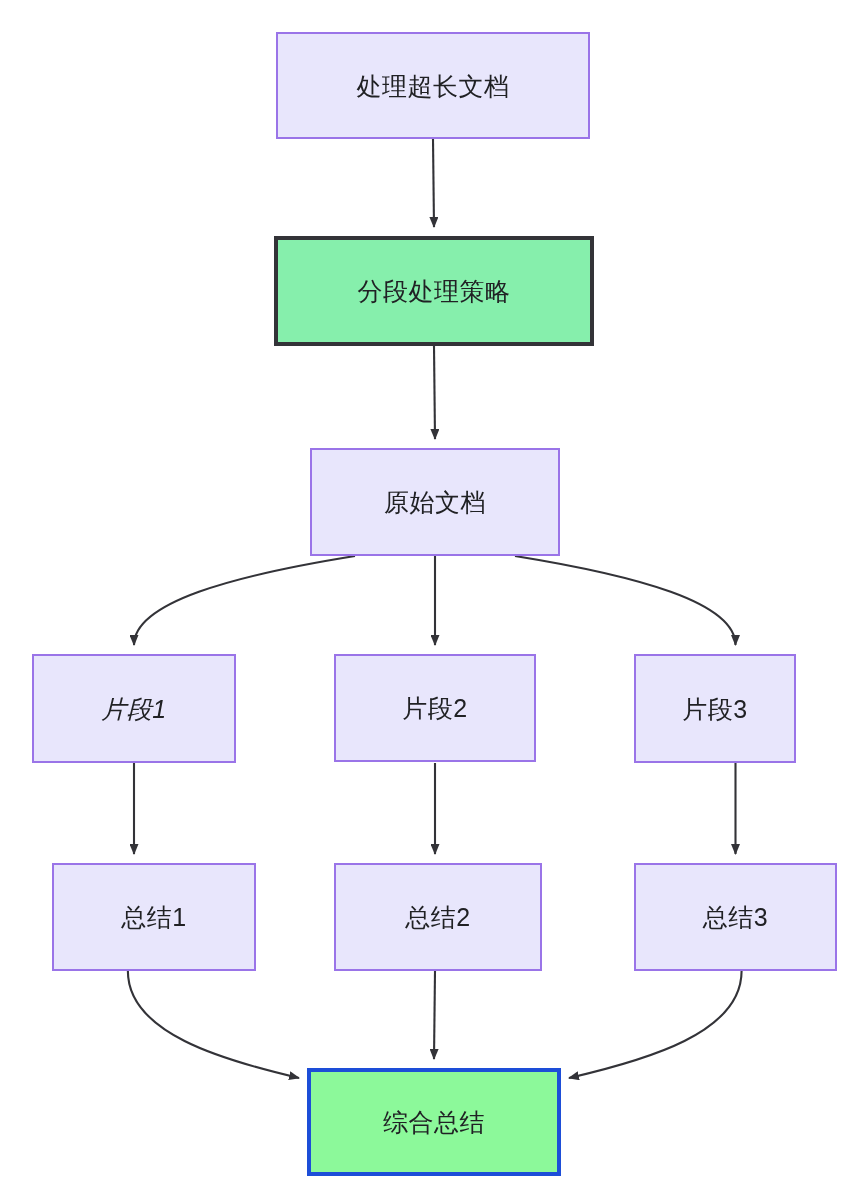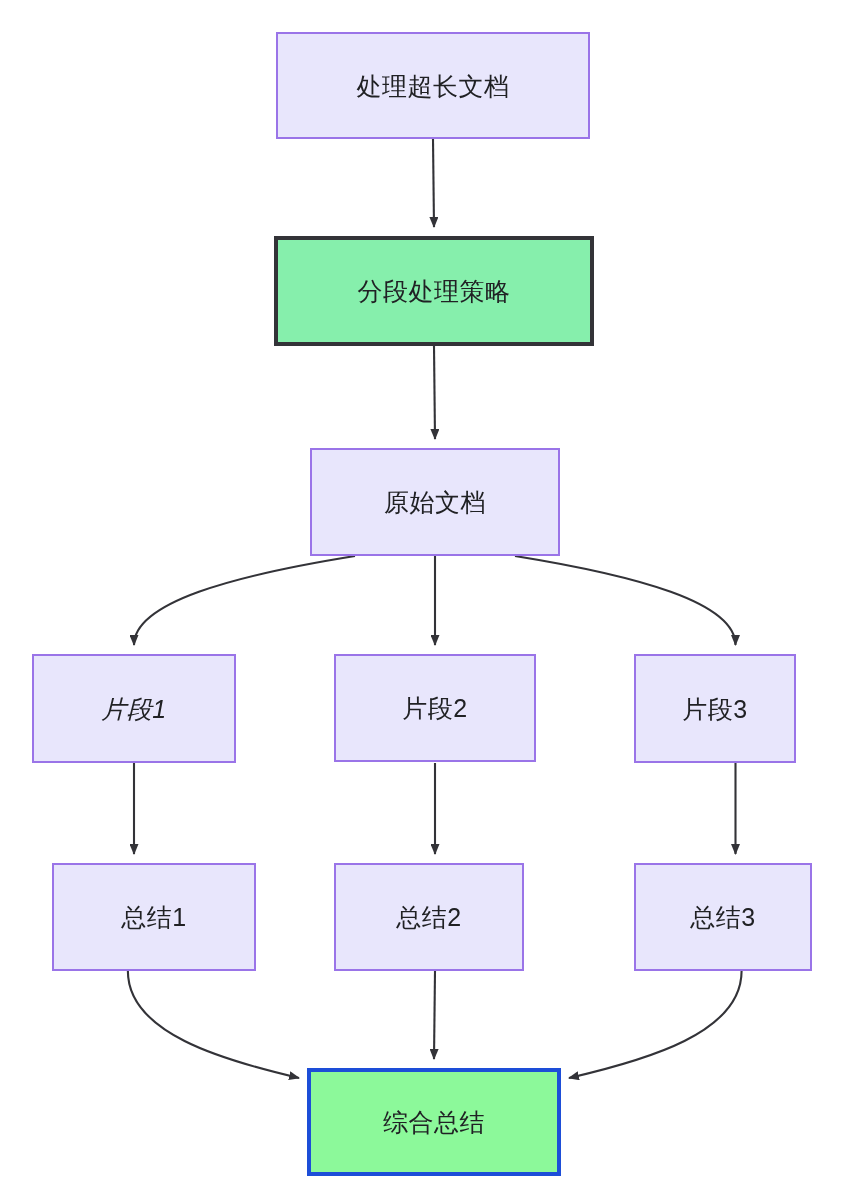--- a/index.html
+++ b/index.html
@@ -98,24 +98,24 @@
       </div>
       <div class="node node-normal" style="left: 334px; top: 654px; width: 202px; height: 108px;">
         <span class="node-label">片段2</span>
       </div>
       <div class="node node-normal" style="left: 634px; top: 654px; width: 162px; height: 109px;">
         <span class="node-label">片段3</span>
       </div>
       <div class="node node-normal" style="left: 32px; top: 863px; width: 204px; height: 108px; margin-left: 20px;">
         <span class="node-label">总结1</span>
       </div>
-      <div class="node node-normal" style="left: 334px; top: 863px; width: 190px; height: 108px;">
+      <div class="node node-normal" style="left: 334px; top: 863px; width: 208px; height: 108px;">
         <span class="node-label">总结2</span>
       </div>
-      <div class="node node-normal" style="left: 634px; top: 863px; width: 178px; height: 108px;">
+      <div class="node node-normal" style="left: 634px; top: 863px; width: 203px; height: 108px;">
         <span class="node-label">总结3</span>
       </div>
       <div class="node node-final" style="left: 307px; top: 1068px; width: 254px; height: 108px;">
         <span class="node-label">综合总结</span>
       </div>
     </div>
 
 </div>
 
 </body></html>

